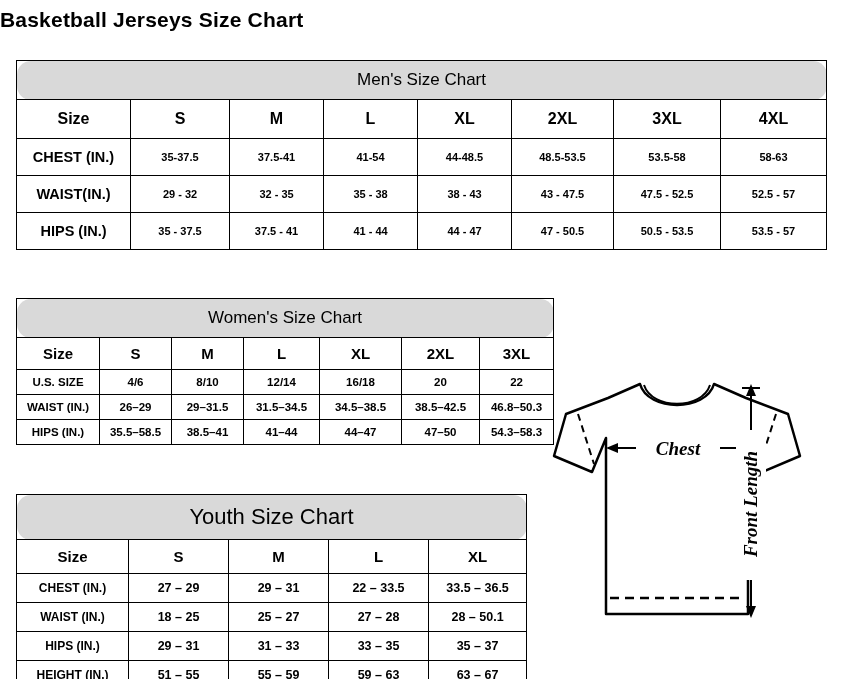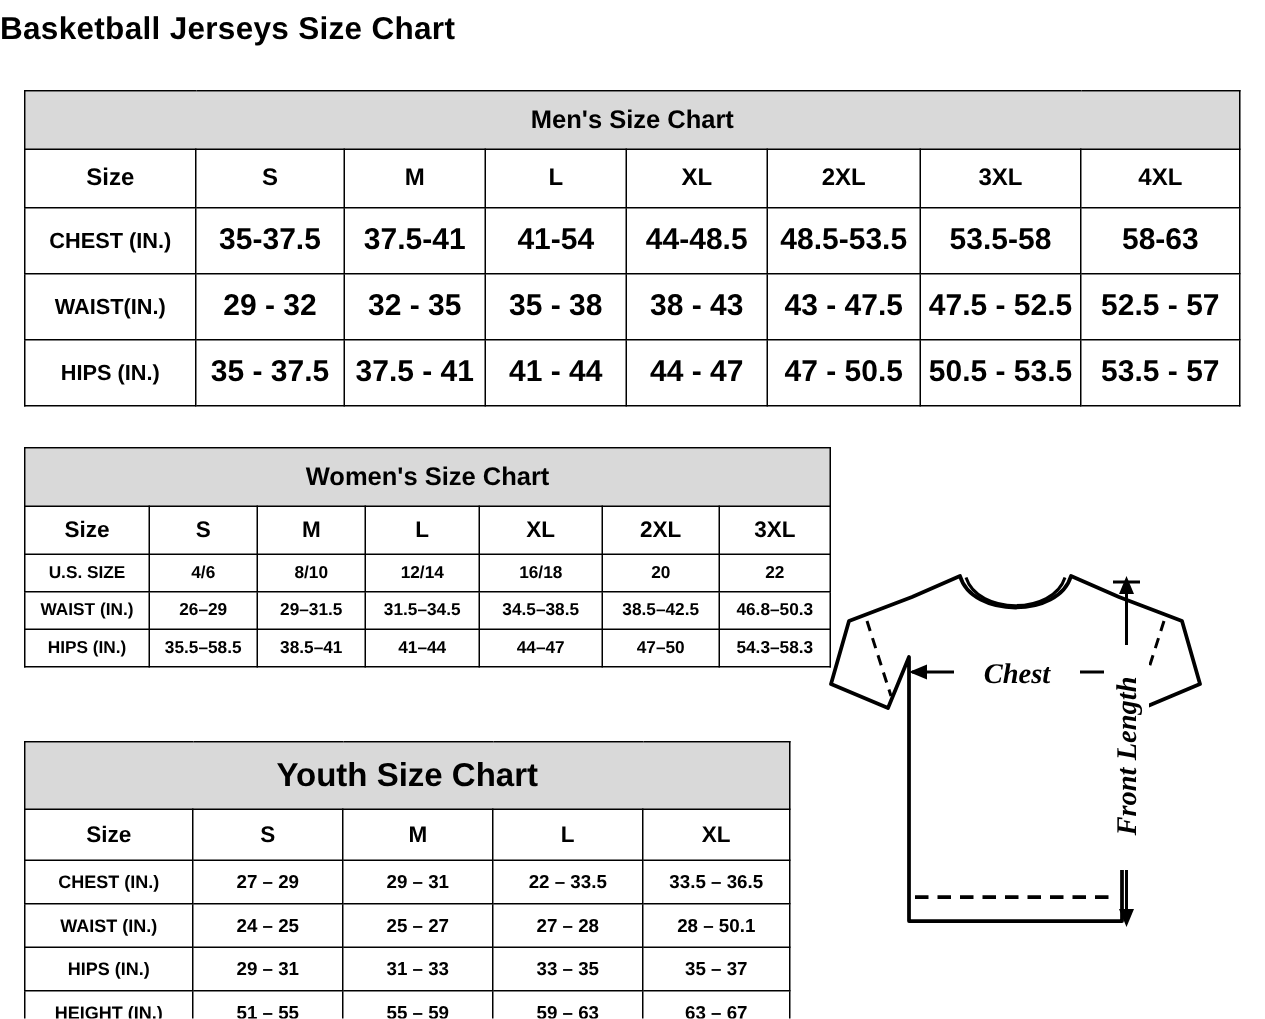--- a/index.html
+++ b/index.html
@@ -30,41 +30,42 @@
   table td, table th {
     border: 1px solid #000;
     text-align: center;
     vertical-align: middle;
     font-weight: bold;
     background: #fff;
   }
   .hdr-band td {
     background: #d9d9d9;
     font-size: 17px;
-    font-weight: bold;
+    font-weight: normal;
     padding: 9px 0;
+    border-radius: 14px;
   }
   .col-head td {
     font-size: 15px;
     padding: 8px 0;
   }
   .row-label {
     font-size: 13.5px;
   }
 
   
   #mens-table {
     position: absolute;
     left: 16px;
     top: 60px;
     width: 810px;
   }
   #mens-table .hdr-band td { font-size: 17px; }
   #mens-table .col-head td { font-size: 16px; padding: 10px 0; }
-  #mens-table .data-row td { font-size: 20px; padding: 10px 0; }
+  #mens-table .data-row td { font-size: 11px; padding: 10px 0; }
   #mens-table .data-row td.row-label { font-size: 14.5px; }
 
   
   #womens-table {
     position: absolute;
     left: 16px;
     top: 298px;
     width: 537px;
   }
   #womens-table .hdr-band td { font-size: 17px; padding: 9px 1px; }
@@ -236,21 +237,21 @@
     </tr>
     <tr class="data-row">
       <td class="row-label">CHEST (IN.)</td>
       <td>27 – 29</td>
       <td>29 – 31</td>
       <td>22 – 33.5</td>
       <td>33.5 – 36.5</td>
     </tr>
     <tr class="data-row">
       <td class="row-label">WAIST (IN.)</td>
-      <td>24 – 25</td>
+      <td>18 – 25</td>
       <td>25 – 27</td>
       <td>27 – 28</td>
       <td>28 – 50.1</td>
     </tr>
     <tr class="data-row">
       <td class="row-label">HIPS (IN.)</td>
       <td>29 – 31</td>
       <td>31 – 33</td>
       <td>33 – 35</td>
       <td>35 – 37</td>

